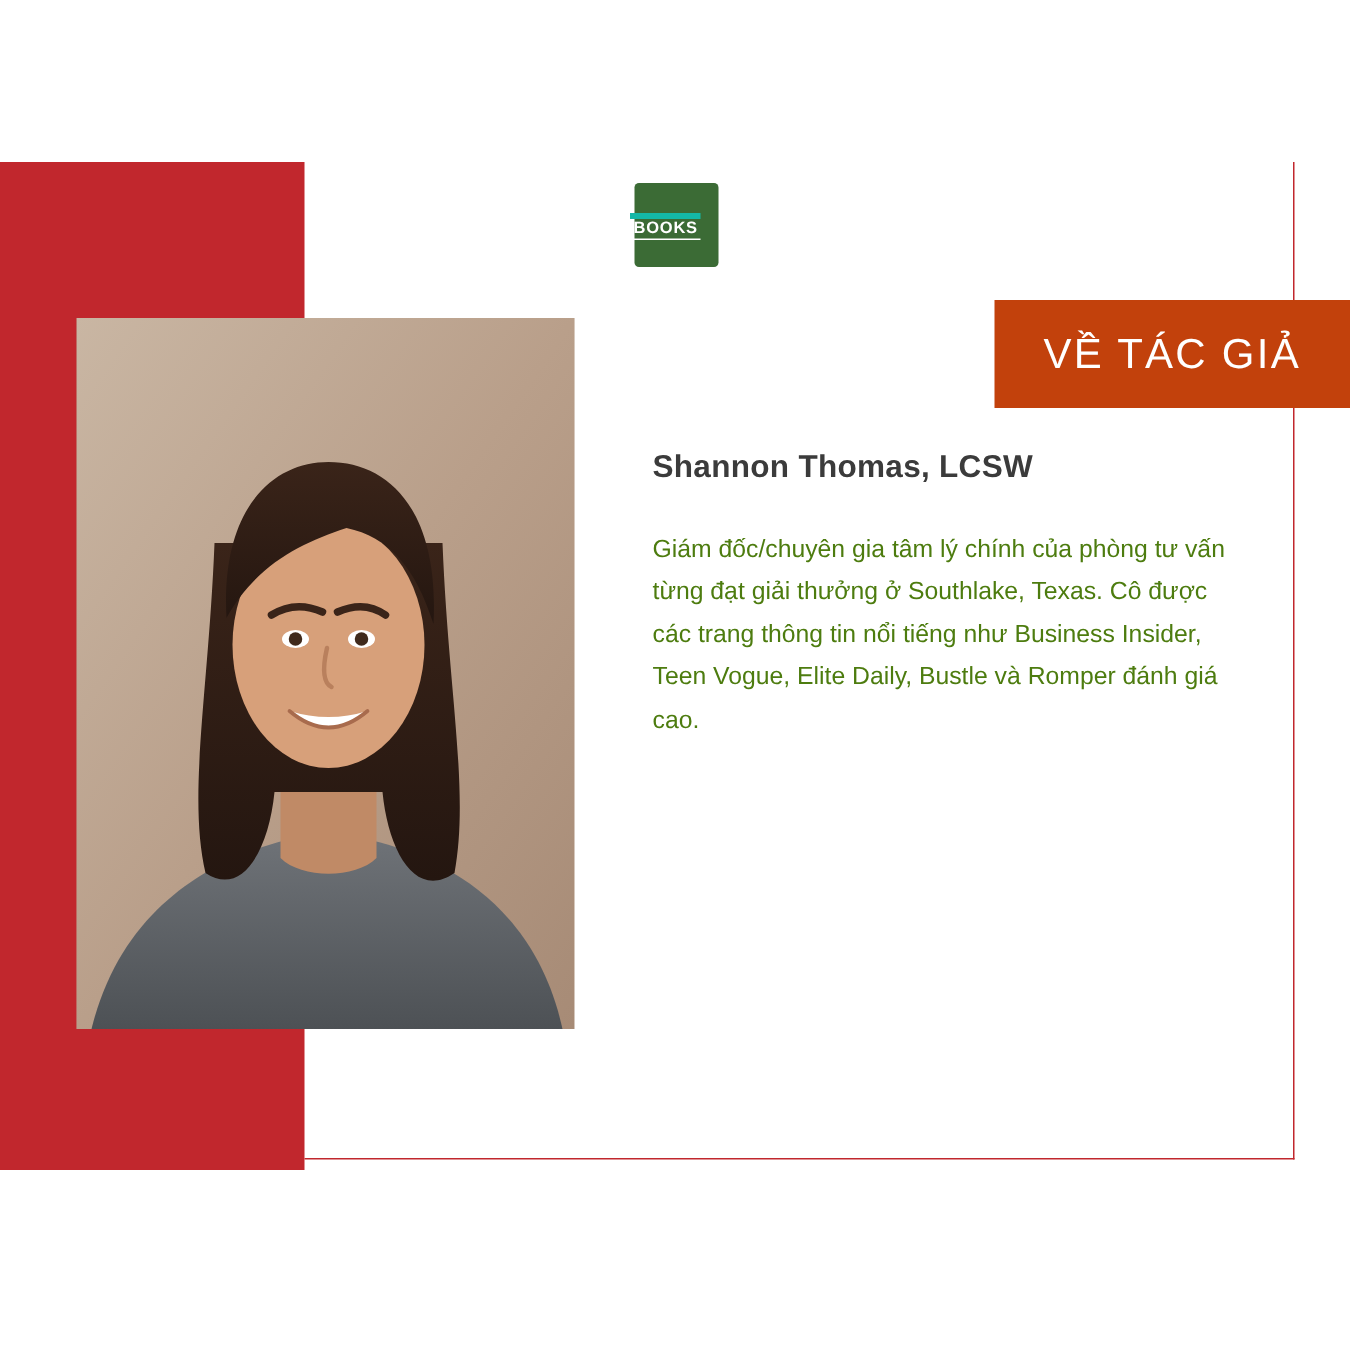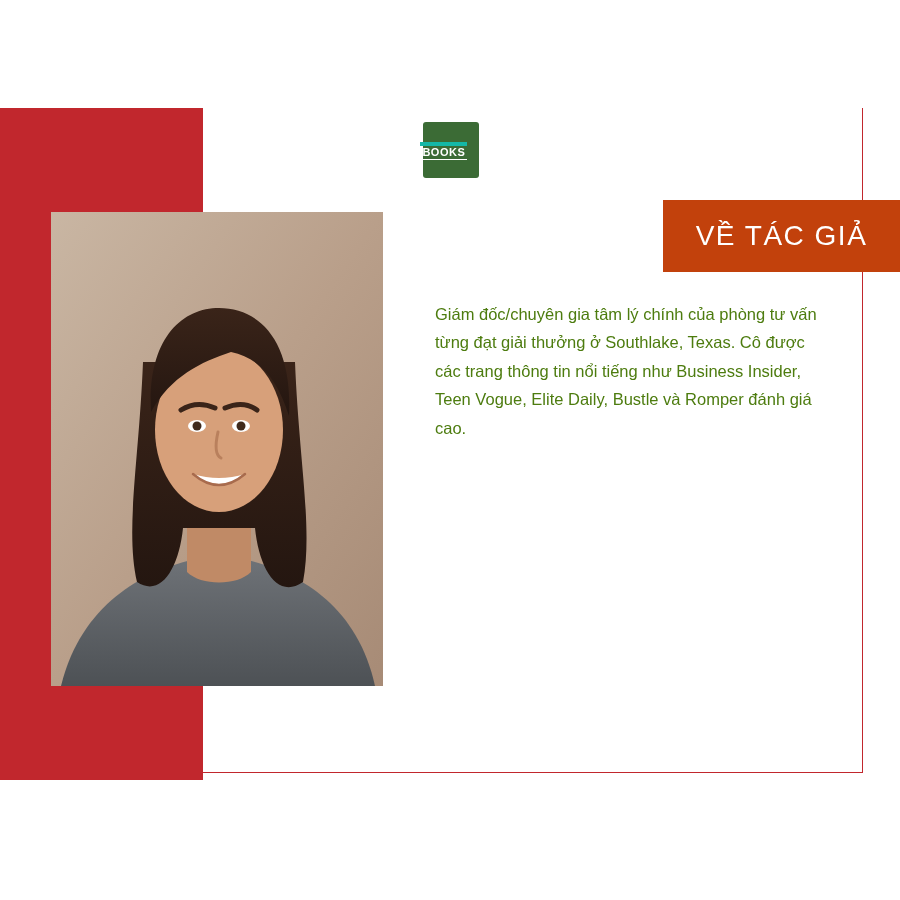--- a/index.html
+++ b/index.html
@@ -207,16 +207,17 @@
     <div class="logo-top">1980</div>
     <div class="logo-mid">BOOKS</div>
     <div class="logo-bot">KHƠI NGUỒN TRI THỨC</div>
   </div>
 
   <div class="banner">
     <span class="banner-text">VỀ TÁC GIẢ</span>
   </div>
 
   <div class="content">
+    <h1 class="author-name">Shannon Thomas, LCSW</h1>
     <p class="para">Giám đốc/chuyên gia tâm lý chính của phòng tư vấn từng đạt giải thưởng ở Southlake, Texas. Cô được các trang thông tin nổi tiếng như Business Insider, Teen Vogue, Elite Daily, Bustle và Romper đánh giá cao.</p>
   </div>
 
 </div>
 
 </body></html>

